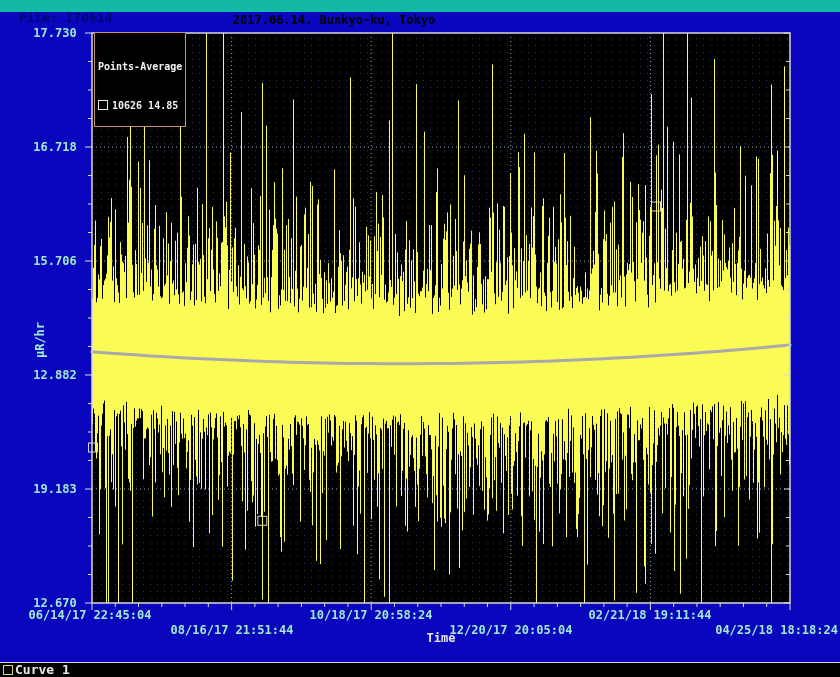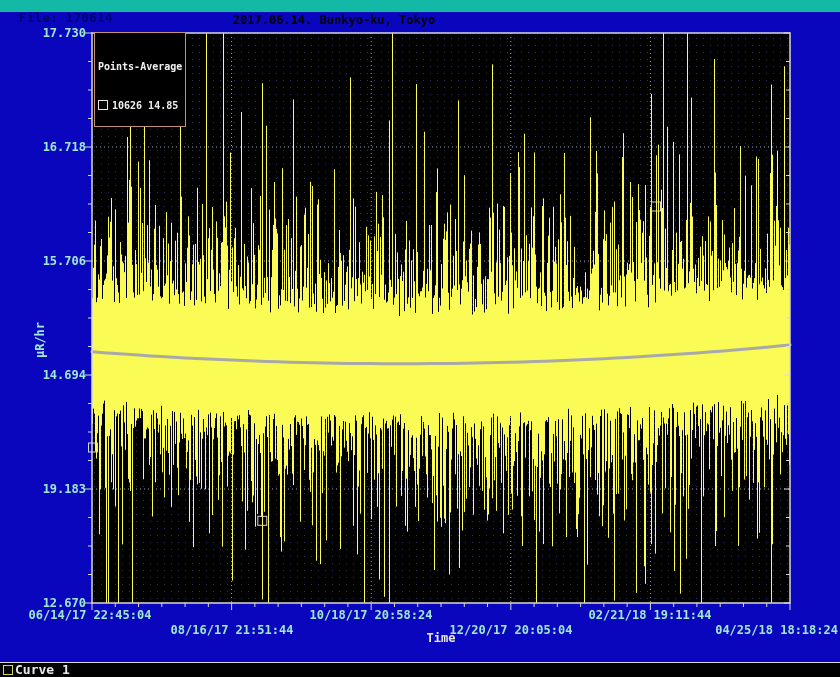--- a/index.html
+++ b/index.html
@@ -13,21 +13,21 @@
     background:#14b8a6;color:#00086E;
     font-size:13px;line-height:12px;font-weight:bold;
     padding-left:3px;box-sizing:border-box;white-space:pre;
   }
   .chart-title{
     position:absolute;left:0;top:12px;width:668px;height:16px;
     text-align:center;color:#000;font-size:12px;font-weight:bold;line-height:16px;
   }
   svg#plot{position:absolute;left:0;top:0;}
   .ytick{
-    position:absolute;width:62px;text-align:right;
+    position:absolute;width:62px;text-align:center;
     color:#9FE9D0;font-size:12px;font-weight:bold;line-height:14px;
   }
   .xtick{
     position:absolute;width:140px;text-align:center;
     color:#9FE9D0;font-size:12px;font-weight:bold;line-height:14px;white-space:pre;
   }
   .xtick.last{text-align:right;}
   .xaxis-title{
     position:absolute;left:391px;top:631px;width:100px;text-align:center;
     color:#E8E8E8;font-size:12px;font-weight:bold;
@@ -165,21 +165,21 @@
 <div class="chart-title">2017.06.14. Bunkyo-ku, Tokyo</div>
 
 <div class="legend">
   <div>Points-Average</div>
   <div><span class="swatch"></span><span>10626 14.85</span></div>
 </div>
 
 <div class="ytick" style="left:24px;top:26px;">17.730</div>
 <div class="ytick" style="left:24px;top:140px;">16.718</div>
 <div class="ytick" style="left:24px;top:254px;">15.706</div>
-<div class="ytick" style="left:24px;top:368px;">14.694</div>
+<div class="ytick" style="left:24px;top:368px;">12.882</div>
 <div class="ytick" style="left:24px;top:482px;">19.183</div>
 <div class="ytick" style="left:24px;top:596px;">12.670</div>
 
 <div class="xtick" style="left:20px;top:608px;">06/14/17 22:45:04</div>
 <div class="xtick" style="left:162px;top:623px;">08/16/17 21:51:44</div>
 <div class="xtick" style="left:301px;top:608px;">10/18/17 20:58:24</div>
 <div class="xtick" style="left:441px;top:623px;">12/20/17 20:05:04</div>
 <div class="xtick" style="left:580px;top:608px;">02/21/18 19:11:44</div>
 <div class="xtick last" style="left:698px;top:623px;">04/25/18 18:18:24</div>
 

